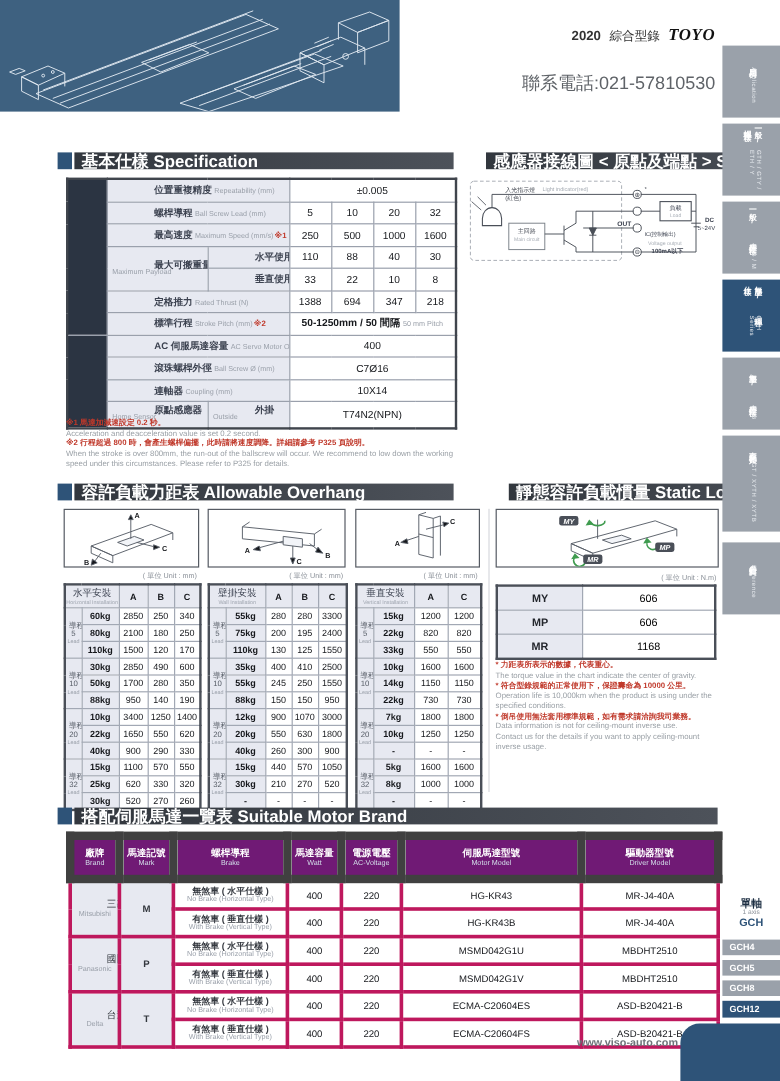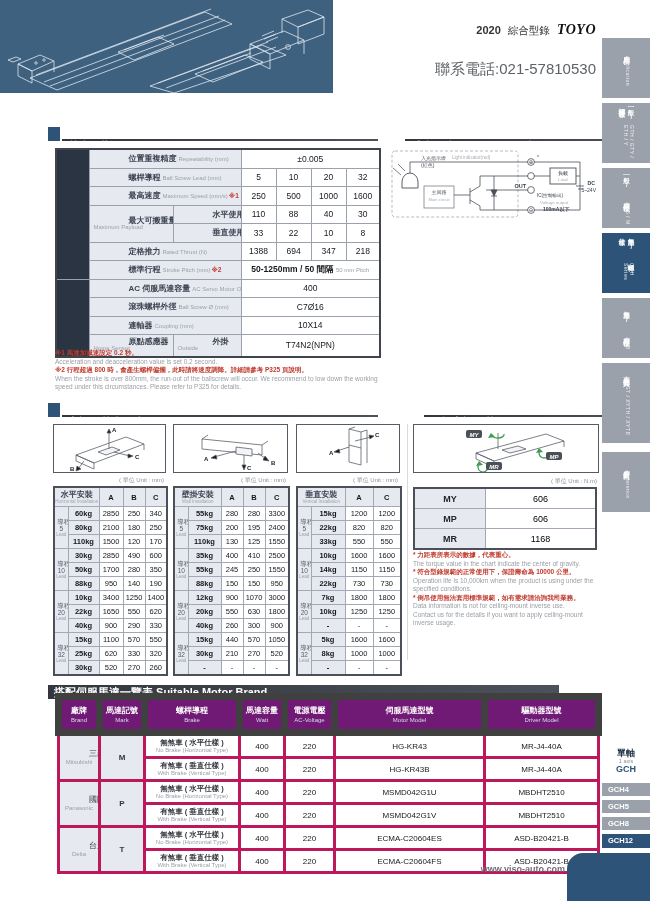--- a/index.html
+++ b/index.html
@@ -14,21 +14,21 @@
   .catline{top:22px;left:380px;width:216px;text-align:right;color:#333;font-size:11px;font-weight:bold;}
   .catline .cat{font-weight:normal;font-size:10.5px;margin:0 4px 0 4px;}
   .logo{font-style:italic;font-weight:bold;font-size:14px;letter-spacing:.5px;color:#111;
         font-family:"Liberation Serif","DejaVu Serif",serif;}
   .phone{top:60px;left:360px;width:236px;text-align:right;color:#5f6368;font-size:15px;}
 
   
   .sec{height:14px;display:flex;align-items:stretch;}
   .sec .sq{width:12px;background:#2e5378;margin-right:2px;}
   .sec .bar{flex:1;background:linear-gradient(90deg,#32373e,#4d525a);color:#fff;
-            font-size:11px;font-weight:bold;line-height:14px;padding-left:6px;white-space:nowrap;margin-top:12px;}
+            font-size:14px;font-weight:bold;line-height:14px;padding-left:6px;white-space:nowrap;}
 
   
   table{border-collapse:collapse;table-layout:fixed;}
   td,th{padding:0;overflow:hidden;white-space:nowrap;}
 
   
   .spec-t{left:55px;top:148px;width:324px;border:2px solid #40454d;}
   .spec-t td{border:1px solid #9aa0ac;font-size:8.5px;color:#16181c;text-align:center;height:17.5px;}
   .spec-t td.lbl{background:#e7e9f1;text-align:left;padding-left:4px;}
   .spec-t td.lbl .zh{font-size:8px;color:#3c4250;font-weight:bold;margin-left:35px;}
@@ -47,21 +47,21 @@
 
   
   .sensor-box{left:390px;top:148px;width:207px;height:75px;background:#fff;}
 
   
   .diag{border:1px solid #565b63;background:#fff;}
   .unit{font-size:6px;color:#8a9098;text-align:right;}
   .oh-t{border:2px solid #4a4f58;}
   .oh-t td,.oh-t th{border:1px solid #a2a8b4;height:13px;font-size:7.5px;text-align:center;color:#16181c;}
   .oh-t th{background:#e7e9f1;height:18px;}
-  .oh-title .zh{display:block;font-size:8px;font-weight:bold;color:#3c4250;line-height:9px;}
+  .oh-title .zh{display:block;font-size:8px;font-weight:normal;color:#3c4250;line-height:9px;}
   .oh-title .en{display:block;font-size:4.5px;font-weight:normal;color:#a0a6b0;line-height:5px;}
   .oh-w{background:#e7e9f1;font-weight:bold;color:#33373e;}
   .oh-lead{background:#e7e9f1;}
   .oh-lead .lz{width:8px;margin:0 auto;word-break:break-all;font-size:6.5px;line-height:7px;color:#5a606a;}
   .oh-lead .ln{font-size:6.5px;line-height:7px;color:#5a606a;}
   .oh-lead .le{font-size:4.5px;color:#9aa0aa;line-height:5px;}
 
   
   .mo-t{left:413px;top:487px;width:184px;border:2px solid #4a4f58;}
   .mo-t td{border:1px solid #a2a8b4;height:19px;font-size:9px;text-align:center;}
@@ -766,21 +766,21 @@
 <div class="abs mo-notes">
   <div class="note-r">* 力距表所表示的數據，代表重心。</div>
   <div class="note-g">The torque value in the chart indicate the center of gravity.</div>
   <div class="note-r">* 符合型錄規範的正常使用下，保證壽命為 10000 公里。</div>
   <div class="note-g">Operation life is 10,000km when the product is using under the specified conditions.</div>
   <div class="note-r">* 倒吊使用無法套用標準規範，如有需求請洽詢我司業務。</div>
   <div class="note-g">Data information is not for ceiling-mount inverse use.</div>
   <div class="note-g">Contact us for the details if you want to apply ceiling-mount inverse usage.</div>
 </div>
 
-<div class="abs sec" style="left:48px;top:673px;width:511px;flex-direction:column;">
+<div class="abs sec" style="left:48px;top:673px;width:550px;">
   <div class="sq"></div>
   <div class="bar">搭配伺服馬達一覽表 Suitable Motor Brand</div>
 </div>
 
 <table class="abs mt">
   <colgroup>
       <col style="width:41px">
       <col style="width:45px">
       <col style="width:95px">
       <col style="width:45px">

